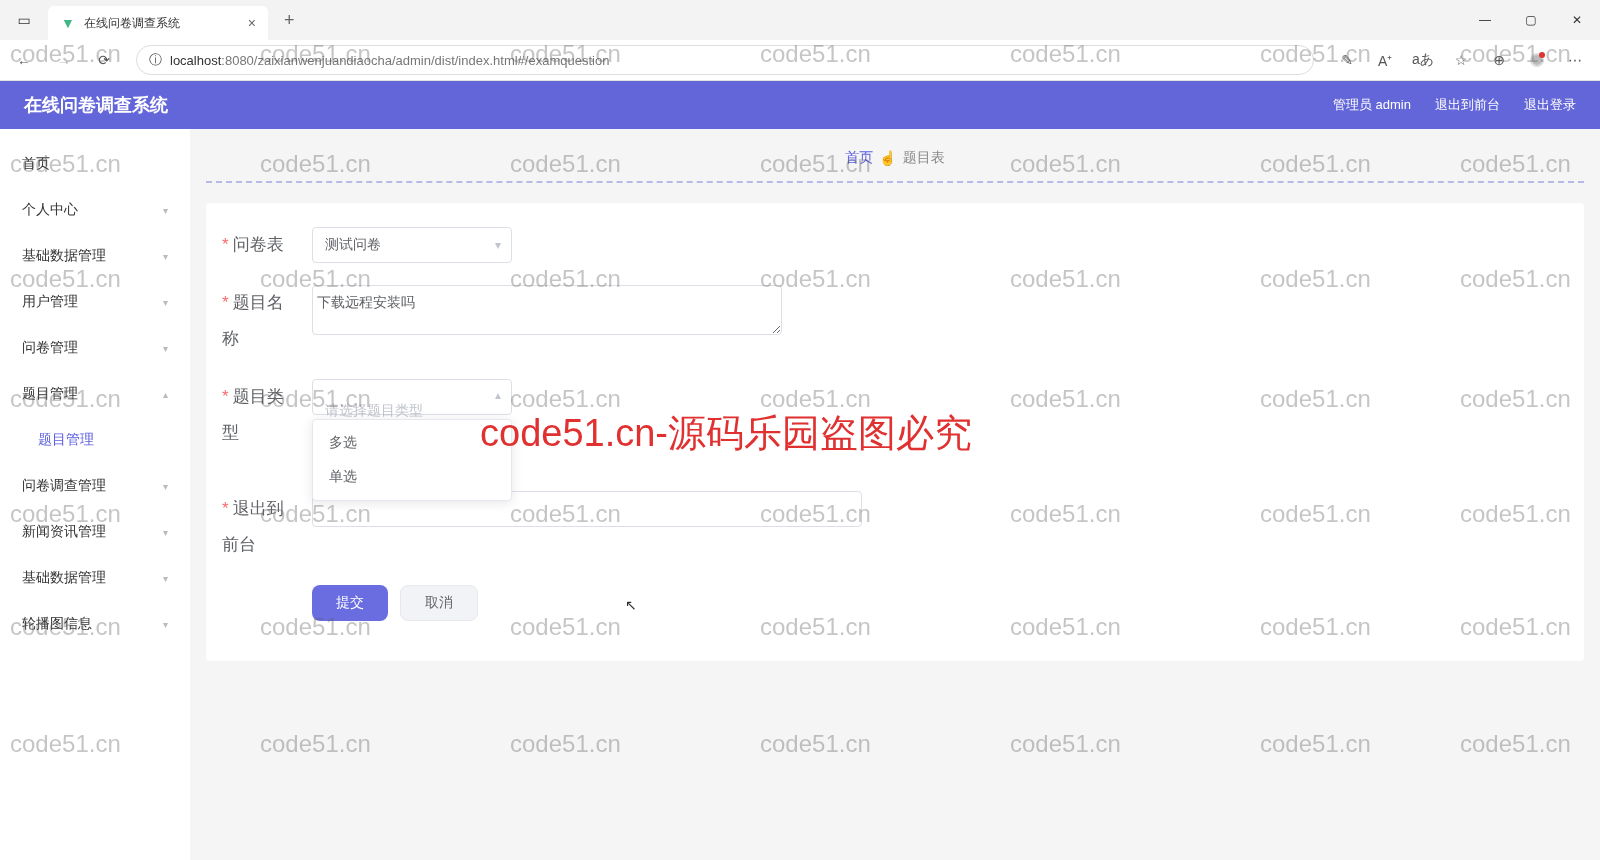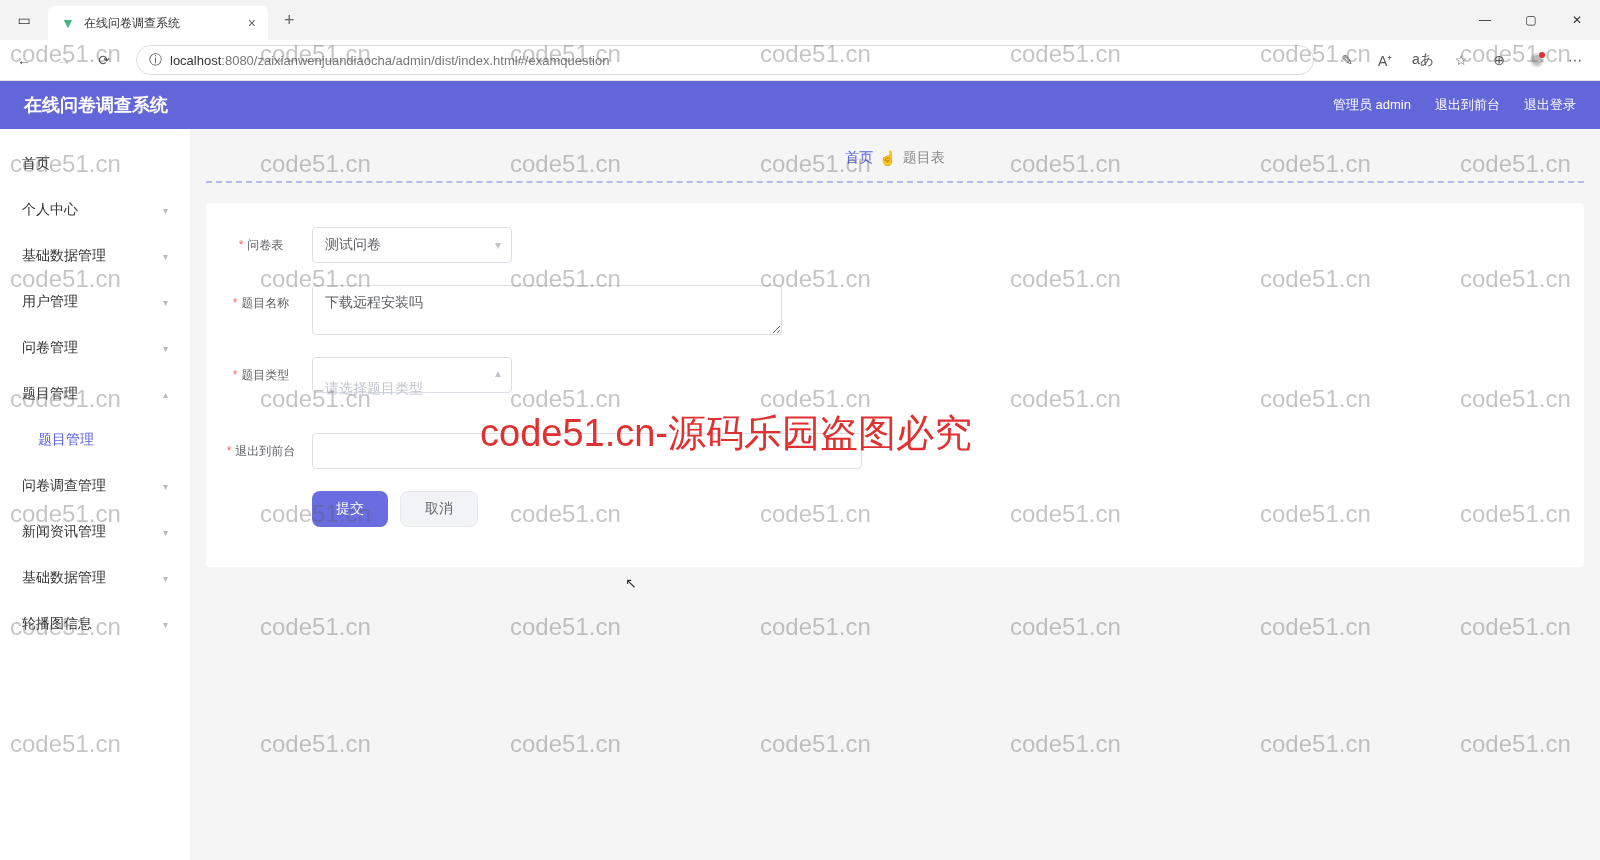--- a/index.html
+++ b/index.html
@@ -42,27 +42,27 @@
 .side-sub { padding: 14px 22px 14px 38px; color: #5a5ee0; cursor: pointer; font-size: 14px; }
 
 .main { flex: 1; padding: 12px 16px; overflow: auto; position: relative; }
 .breadcrumb { text-align: center; padding: 8px 0 14px; color: #888; font-size: 14px; display:flex; align-items:center; justify-content:center; gap:6px; }
 .breadcrumb .home { color: #5a5ee0; }
 .bc-sep { color: #f0a020; }
 .divider-dash { border-top: 2px dashed #b7b9e8; margin-bottom: 20px; }
 
 .form-card { background: #fff; border-radius: 4px; padding: 24px 16px 40px; }
 .form-row { display: flex; align-items: flex-start; margin-bottom: 22px; position: relative; }
-.form-label { width: 90px; text-align: center; padding-right: 12px; line-height: 36px; color: #606266; font-size: 12px; }
+.form-label { width: 90px; text-align: left; padding-right: 12px; line-height: 36px; color: #606266; font-size: 17px; }
 .form-label .req { color: #f56c6c; margin-right: 4px; }
 .el-select, .el-input { width: 200px; height: 36px; border: 1px solid #dcdfe6; border-radius: 4px; background: #fff; display: flex; align-items: center; padding: 0 30px 0 12px; color: #606266; position: relative; cursor: pointer; }
 .el-select .caret { position: absolute; right: 10px; color: #c0c4cc; font-size: 12px; }
 .el-select.open .caret { transform: rotate(180deg); }
 .el-select .placeholder { color: #c0c4cc; margin-top: 28px; }
-.el-textarea { width: 470px; min-height: 50px; border: 1px solid #dcdfe6; border-radius: 4px; padding: 8px 12px; color: #606266; resize: both; font-family: inherit; font-size: 14px; }
+.el-textarea { width: 470px; min-height: 50px; border: 1px solid #dcdfe6; border-radius: 4px; padding: 8px 4px; color: #606266; resize: both; font-family: inherit; font-size: 14px; }
 .el-num { width: 550px; height: 36px; border: 1px solid #dcdfe6; border-radius: 4px; padding: 0 12px; color: #606266; }
 .btn-row { padding-left: 90px; display: flex; gap: 12px; }
 .btn { height: 36px; padding: 0 24px; border-radius: 8px; border: none; cursor: pointer; font-size: 14px; }
 .btn-primary { background: #6a6de0; color: #fff; }
 .btn-default { background: #f2f3f7; color: #666; border: 1px solid #e8e8ec; }
 
 .dropdown { position: absolute; left: 90px; top: 40px; width: 200px; background: #fff; border: 1px solid #e4e7ed; border-radius: 4px; box-shadow: 0 2px 12px rgba(0,0,0,0.1); z-index: 10; padding: 6px 0; }
 .dropdown-item { padding: 8px 16px; color: #606266; cursor: pointer; font-size: 14px; }
 
 .cursor-hand { position: absolute; left: 403px; top: 218px; font-size: 14px; pointer-events: none; z-index: 20; }
@@ -191,20 +191,24 @@
         <textarea class="el-textarea" style="">下载远程安装吗</textarea>
       </div>
 
       <div class="form-row" style="position:relative;">
         <div class="form-label"><span class="req">*</span><span>题目类型</span></div>
         <div class="el-select open">
           <span class="placeholder">请选择题目类型</span>
           <span class="caret">▾</span>
         </div>
         <span class="cursor-hand">↖</span>
+        <div class="dropdown">
+          <div class="dropdown-item">多选</div>
+          <div class="dropdown-item">单选</div>
+        </div>
       </div>
 
       <div class="form-row" style="margin-top:40px;">
         <div class="form-label"><span class="req">*</span><span>退出到前台</span></div>
         <input class="el-num" style="">
       </div>
 
       <div class="btn-row">
         <button class="btn btn-primary">提交</button>
         <button class="btn btn-default">取消</button>

